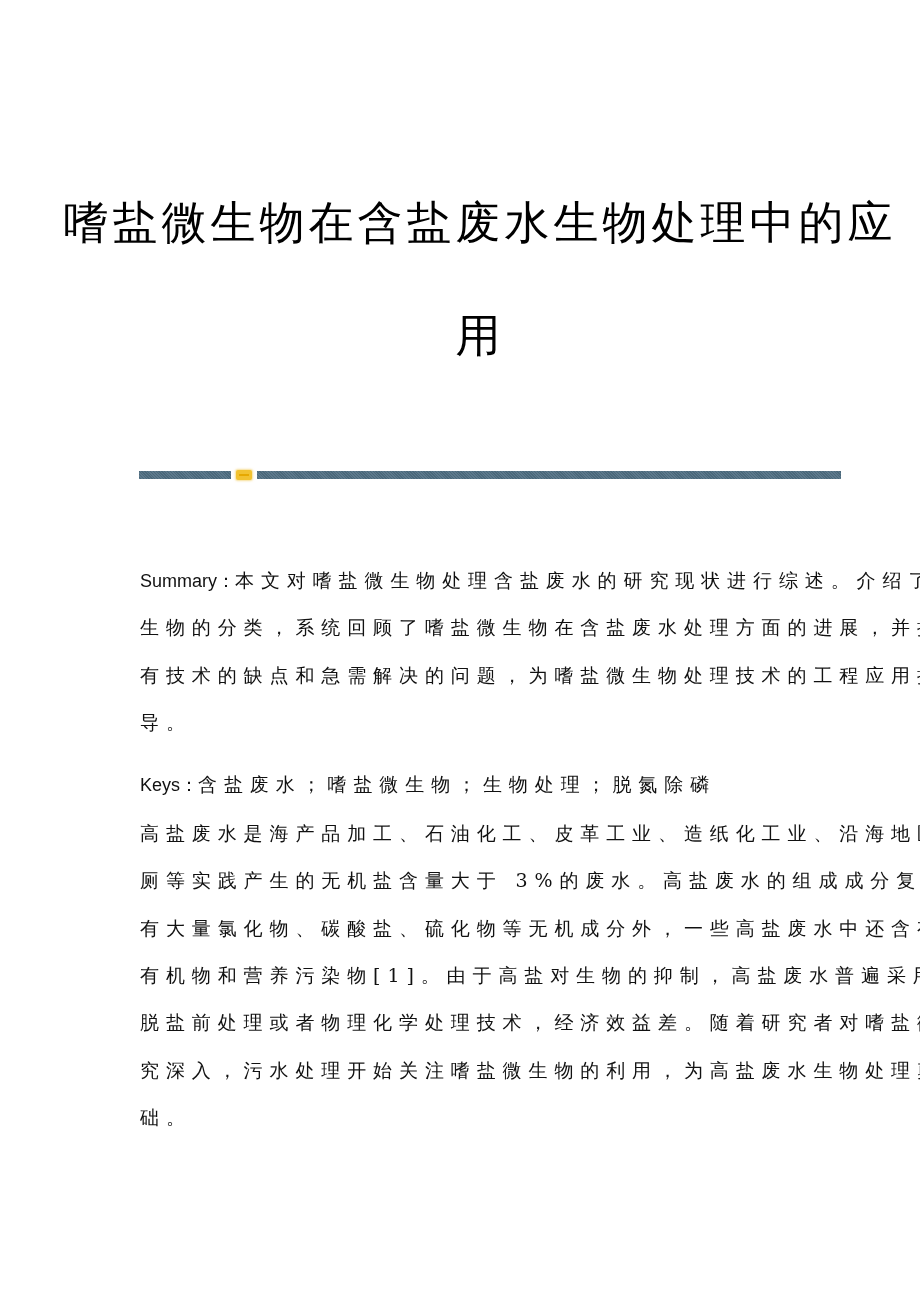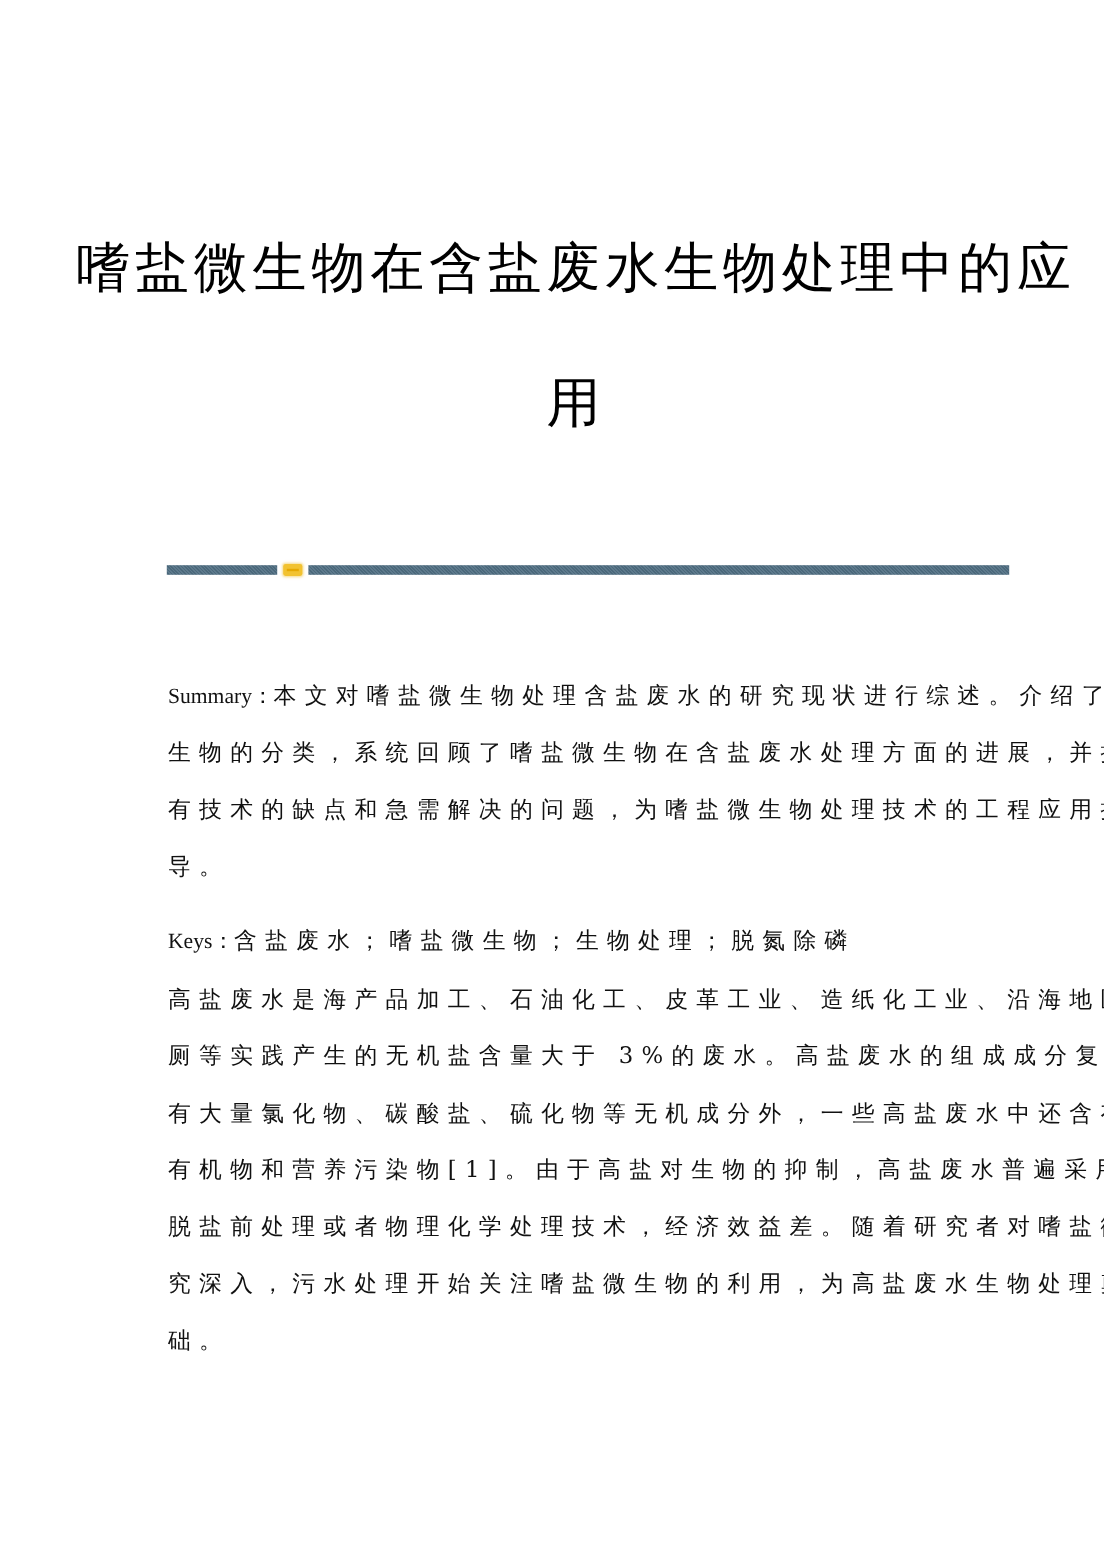--- a/index.html
+++ b/index.html
@@ -64,21 +64,21 @@
     .text-line {
       position: absolute;
       left: 140px;
       font-size: 19px;
       line-height: 24px;
       letter-spacing: 6.9px;
       white-space: nowrap;
       color: #111111;
     }
     .text-line .latin {
-      font-family: Liberation Serif, serif;
+      font-family: Liberation Sans, sans-serif;
       letter-spacing: 0px;
       font-size: 18px;
     }
   </style>
 </head>
 <body>
 
 <div>
 
   <div class="title-line" style="top:203px;">嗜盐微生物在含盐废水生物处理中的应</div>

